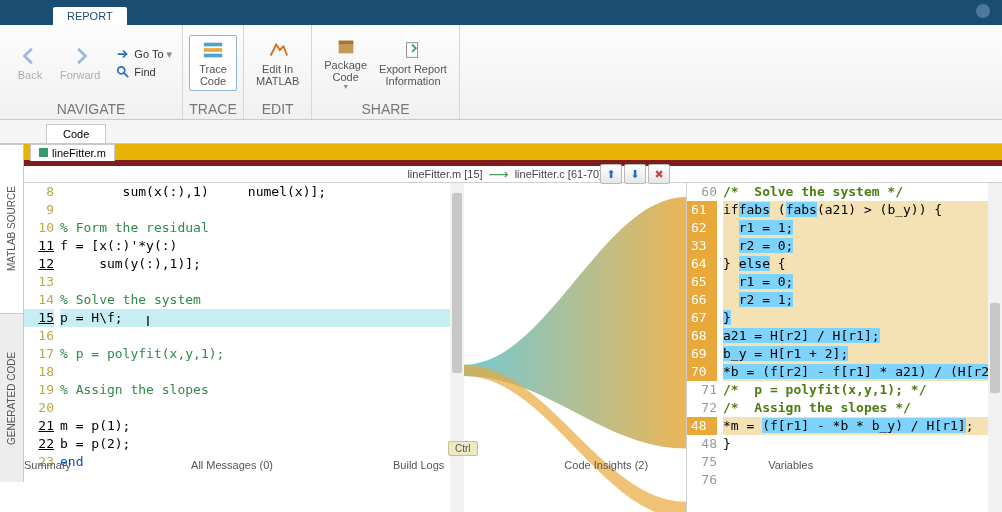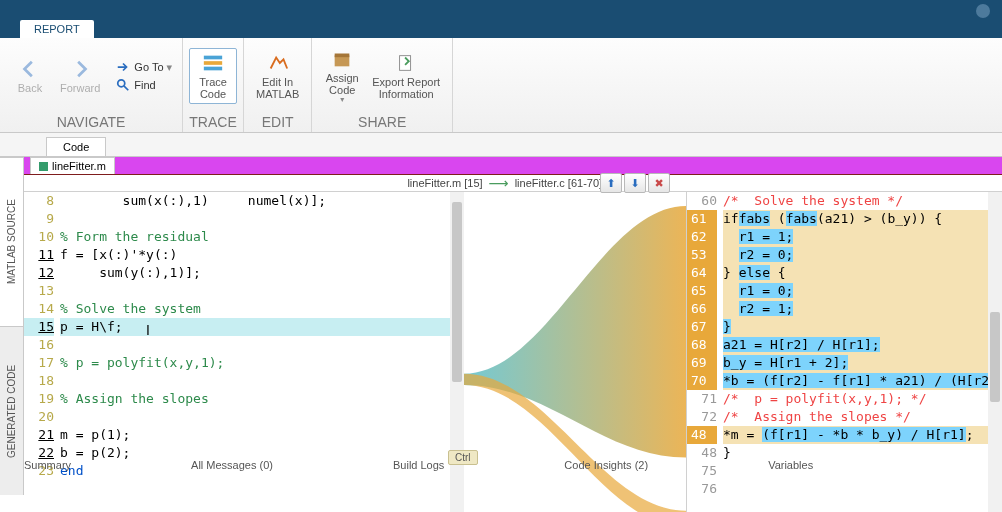--- a/index.html
+++ b/index.html
@@ -1,19 +1,19 @@
 <!DOCTYPE html>
 <html><head>
 <meta charset="utf-8">
 <style>
 * { box-sizing: border-box; margin: 0; padding: 0; }
 body { font-family: "Segoe UI", Arial, sans-serif; font-size: 12px; background: #fff; overflow: hidden; width: 1002px; height: 512px; position: relative; }
 
 
-.topbar { height: 38px; background: #1a4d72; display: flex; align-items: flex-end; padding-left: 20px; }
+.topbar { height: 25px; background: #1a4d72; display: flex; align-items: flex-end; padding-left: 53px; }
 .topbar .tab { background: #fff; color: #1a4d72; padding: 3px 14px; font-size: 11px; border-radius: 2px 2px 0 0; }
 .topbar .right-dot { position: absolute; right: 12px; top: 4px; width: 14px; height: 14px; background: #4d7a9c; border-radius: 50%; }
 
 
 .ribbon { height: 95px; background: linear-gradient(#fdfdfd, #f0f0f0); border-bottom: 1px solid #c9c9c9; display: flex; }
 .rib-group { display: flex; flex-direction: column; border-right: 1px solid #d6d6d6; padding: 2px 6px 0 6px; }
 .rib-body { flex: 1; display: flex; align-items: center; }
 .rib-label { text-align: center; font-size: 14px; color: #777; padding: 2px 0; }
 .big-btn { display: flex; flex-direction: column; align-items: center; justify-content: center; padding: 4px 6px; color: #555; min-width: 48px; }
 .big-btn.disabled { opacity: 0.45; }
@@ -30,21 +30,21 @@
 
 
 .main { display: flex; height: 338px; }
 
 
 .sidetabs { width: 24px; background: #ededed; border-right: 1px solid #c9c9c9; display: flex; flex-direction: column; }
 .vtab { flex: 1; display: flex; align-items: center; justify-content: center; writing-mode: vertical-rl; transform: rotate(180deg); font-size: 10px; color: #555; border-bottom: 1px solid #c9c9c9; }
 .vtab.active { background: #fff; }
 
 .workspace { flex: 1; display: flex; flex-direction: column; }
-.file-row { height: 22px; background: #d946ef; border-bottom: 1px solid #7f1d1d; display: flex; align-items: center; padding-left: 6px; }
+.file-row { height: 22px; background: #eab308; border-bottom: 6px solid #7f1d1d; display: flex; align-items: center; padding-left: 6px; }
 .file-row .ftab { background: #fff; border: 1px solid #c9c9c9; border-bottom: none; padding: 2px 8px; font-size: 11px; display: flex; align-items: center; }
 .file-row .ftab .sq { width: 9px; height: 9px; background: #349c6c; margin-right: 4px; }
 .trace-nav { height: 26px; display: flex; align-items: center; justify-content: center; border-bottom: 1px solid #d0d0d0; position: relative; }
 .trace-nav .bc { display: flex; align-items: center; font-size: 11px; color: #444; }
 .trace-nav .arrow { margin: 0 6px; color: #4a9c5e; font-size: 14px; }
 .trace-nav .ctrls { position: absolute; right: 332px; display: flex; gap: 2px; }
 .ctrl-btn { width: 22px; height: 20px; border: 1px solid #b9b9b9; background: linear-gradient(#fff,#e6e6e6); border-radius: 2px; display: flex; align-items: center; justify-content: center; font-size: 11px; }
 
 .panes { flex: 1; display: flex; position: relative; }
 .code-pane { width: 440px; position: relative; background: #fff; overflow: hidden; }
@@ -54,21 +54,21 @@
 .code-body .cm { color: #2d8a4b; }
 .code-body .kw { color: #0050c8; }
 .hl-row { background: #c7eef2; }
 .gutter .hl-row { background: #c7eef2; }
 
 .middle { flex: 1; position: relative; }
 
 .code-pane.right { width: 316px; border-left: 1px solid #d0d0d0; }
 .code-pane.right .gutter { color: #999; }
 .code-pane.right .gutter .trace { background: #e8a83a; color: #fff; padding: 0 4px; display: block; text-align: left; }
-.code-pane.right .code-body .cm { color: #ef4444; }
+.code-pane.right .code-body .cm { color: #4d7c0f; font-weight: bold; }
 .code-pane.right .hl-span { background: #7dd3fc; margin-top: 10px; }
 .code-pane.right .trace-row { background: #f5e2b4; }
 
 .ctrl-hint { position: absolute; left: 424px; top: 258px; background: #efe8c4; border: 1px solid #c9c090; padding: 1px 6px; font-size: 10px; color: #555; border-radius: 2px; }
 
 
 .bottom { position: absolute; bottom: 8px; left: 24px; right: 4px; height: 45px; display: flex; align-items: flex-start; font-size: 11px; color: #555; overflow: hidden; }
 .bottom span { margin-right: 120px; }
 
 
@@ -150,21 +150,21 @@
     <div class="rib-label">EDIT</div>
   </div>
 
   <div class="rib-group">
     <div class="rib-body">
       <div class="big-btn">
         <svg class="ico" viewBox="0 0 24 24">
             <rect x="4" y="8" width="16" height="12" fill="#c69855"></rect>
             <rect x="4" y="6" width="16" height="4" fill="#a57638"></rect>
           </svg>
-        <span>Assign
+        <span>Package
 Code</span>
           <span style="font-size:8px;color:#888">▾</span>
       </div>
       <div class="big-btn">
         <svg class="ico" viewBox="0 0 24 24">
             <rect x="5" y="4" width="12" height="16" fill="#fff" stroke="#888"></rect>
             <path d="M11 6l4 4-4 4" fill="none" stroke="#4a9c5e" stroke-width="2"></path>
           </svg>
         <span>Export Report
 Information</span>
@@ -245,21 +245,21 @@
           <path d="M0 130 C60 130 100 10 160 10 L160 190 C100 190 60 138 0 138 Z" fill="url(#g1)" opacity="0.85"></path>
           <path d="M0 130 C60 130 100 228 160 228 L160 240 C100 240 60 138 0 138 Z" fill="#e8a83a" opacity="0.7"></path>
         </svg>
       </div>
 
       <div class="code-pane right">
         <div class="gutter" id="rgut">
             <div>60</div>
             <div class="trace">61</div>
             <div class="trace">62</div>
-            <div class="trace">53</div>
+            <div class="trace">33</div>
             <div class="trace">64</div>
             <div class="trace">65</div>
             <div class="trace">66</div>
             <div class="trace">67</div>
             <div class="trace">68</div>
             <div class="trace">69</div>
             <div class="trace">70</div>
             <div>71</div>
             <div>72</div>
             <div class="trace">48</div>

